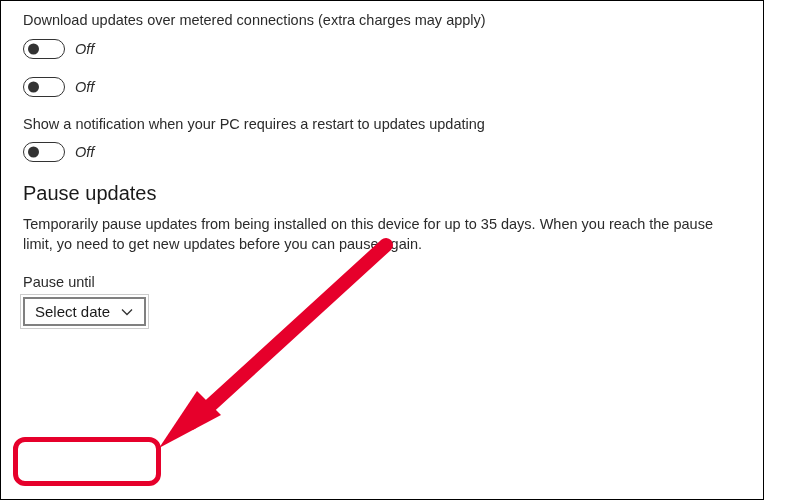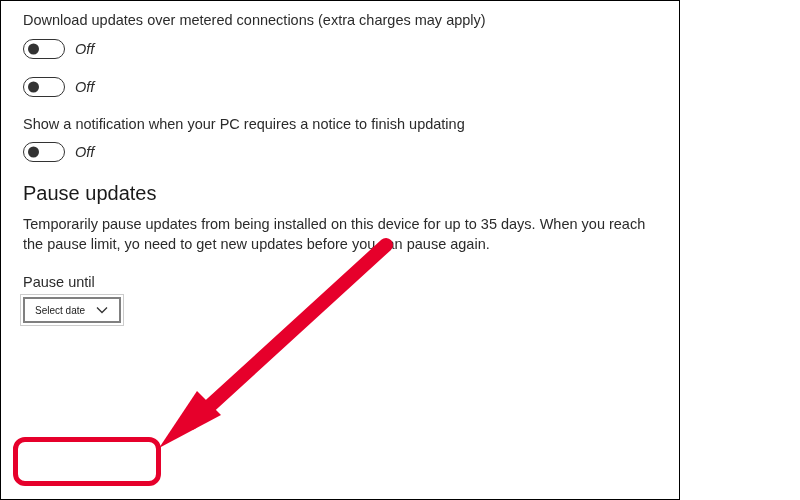--- a/index.html
+++ b/index.html
@@ -7,21 +7,21 @@
       width: 800px;
       height: 500px;
       font-family: "Segoe UI", -apple-system, sans-serif;
       font-size: 14px;
       color: #1a1a1a;
       background: #fff;
       position: relative;
       overflow: hidden;
     }
     .frame {
-      width: 680px;
+      width: 764px;
       height: 500px;
       border: 1.5px solid #000;
       padding: 6px 22px 18px 22px;
       position: relative;
     }
     .setting-desc {
       font-size: 14.5px;
       color: #2b2b2b;
       line-height: 1.35;
       margin-top: 4px;
@@ -77,21 +77,21 @@
       padding: 4px 10px;
       gap: 10px;
       cursor: pointer;
       margin-top: 7px;
       position: relative;
       outline: 1px solid #ccc;
       outline-offset: 2px;
       background: #fff;
     }
     .dropdown-text {
-      font-size: 10px;
+      font-size: 15px;
       color: #1a1a1a;
     }
     .chevron {
       display: inline-block;
     }
     .chevron svg { display: block; }
     .annotation {
       position: absolute;
       pointer-events: none;
     }
@@ -128,21 +128,21 @@
 
   
   <div class="toggle-row">
     <div class="toggle">
       <div class="toggle-knob"></div>
     </div>
     <span class="toggle-label">Off</span>
   </div>
 
   
-  <p class="setting-desc">Show a notification when your PC requires a notice to finish updating</p>
+  <p class="setting-desc">Show a notification when your PC requires a restart to updates updating</p>
   <div class="toggle-row">
     <div class="toggle">
       <div class="toggle-knob"></div>
     </div>
     <span class="toggle-label">Off</span>
   </div>
 
   
   <h2 class="section-title">Pause updates</h2>
   <p class="setting-desc">Temporarily pause updates from being installed on this device for up to 35 days. When you reach the pause limit, yo need to get new updates before you can pause again.</p>

